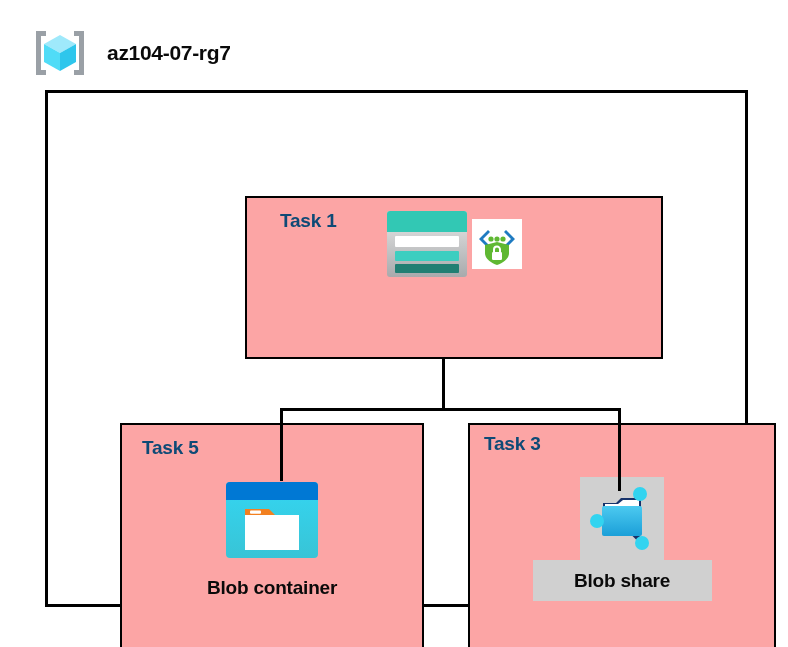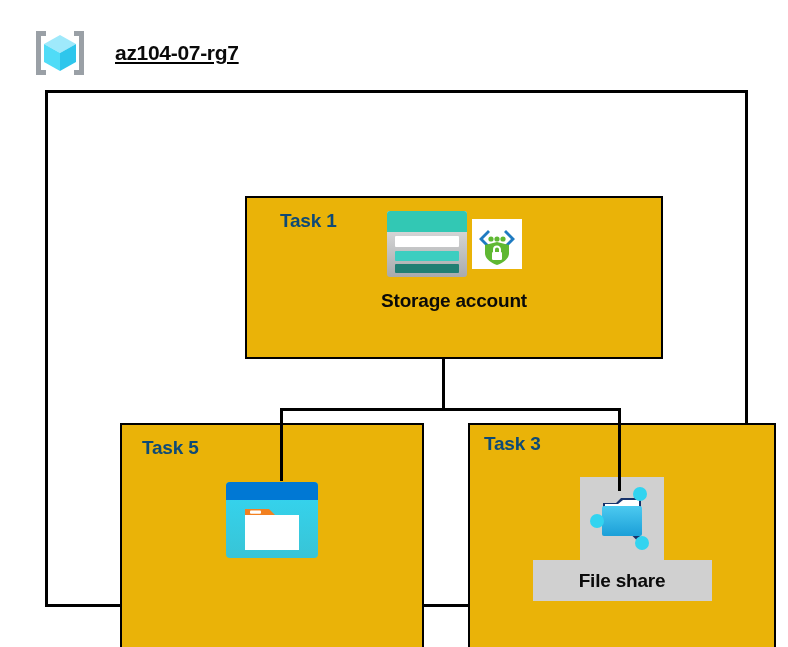--- a/index.html
+++ b/index.html
@@ -22,22 +22,21 @@
     height: 647px;
   }
 
   
   .rg-header {
     position: absolute;
     left: 33px;
     top: 28px;
     display: flex;
     align-items: center;
-    gap: 28px;
-    text-decoration: underline;
+    gap: 20px;
   }
   .rg-icon {
     width: 54px;
     height: 50px;
     display: block;
   }
   .rg-title {
     font-size: 21px;
     font-weight: bold;
     color: #0a0a0a;
@@ -53,21 +52,21 @@
     width: 703px;
     height: 517px;
     border: 3px solid #000000;
     background: #ffffff;
     box-sizing: border-box;
   }
 
   
   .task-box {
     position: absolute;
-    background: #eab308;
+    background: #fca5a5;
     border: 2px solid #000000;
     box-sizing: border-box;
     padding-left: 32px;
   }
   #task1-box { left: 197px; top: 103px; width: 418px; height: 163px; }
   #task2-box { left: 72px;  top: 330px; width: 304px; height: 243px; }
   #task3-box { left: 420px; top: 330px; width: 308px; height: 243px; }
 
   .task-label {
     position: absolute;
@@ -213,21 +212,20 @@
               <circle cx="31" cy="20" r="2.6" fill="#5fb832"></circle>
 
               <path d="M25 23 L37 26 L37 34 C37 40 31 44 25 46 C19 44 13 40 13 34 L13 26 Z" fill="#5fb832"></path>
 
               <rect x="20" y="33" width="10" height="8" rx="1.2" fill="#ffffff"></rect>
               <path d="M22 33 L22 30.5 A3 3 0 0 1 28 30.5 L28 33" fill="none" stroke="#ffffff" stroke-width="2"></path>
             </svg>
           </span>
 
         </div>
-        <div class="node-caption">Storage account</div>
       </div>
     </div>
 
     <div class="task-box" id="task2-box">
       <div class="task-label">Task 5</div>
 
       <div class="node" id="blob-node">
         <span>
           <svg width="94" height="78" viewBox="0 0 94 78" xmlns="http://www.w3.org/2000/svg">
             <defs>
@@ -238,20 +236,21 @@
             </defs>
             <rect x="1" y="1" width="92" height="76" rx="4" fill="url(#blobBody)"></rect>
             <path d="M1 5 A4 4 0 0 1 5 1 L89 1 A4 4 0 0 1 93 5 L93 19 L1 19 Z" fill="#0078d4"></path>
 
             <path d="M20 28 L44 28 L50 34 L20 34 Z" fill="#f28020"></path>
             <rect x="25" y="29.5" width="11" height="3.2" rx="1" fill="#ffffff"></rect>
 
             <rect x="20" y="34" width="54" height="35" fill="#ffffff"></rect>
           </svg>
         </span>
+        <div class="node-caption">Blob container</div>
       </div>
     </div>
 
     <div class="task-box" id="task3-box">
       <div class="task-label">Task 3</div>
 
       <div class="node" id="fileshare-node">
         <div class="fs-icon-plate">
           <span>
             <svg width="74" height="72" viewBox="0 0 74 72" xmlns="http://www.w3.org/2000/svg">
@@ -272,21 +271,21 @@
 
               <rect x="17" y="25" width="40" height="30" rx="2" fill="url(#fsFolder)"></rect>
 
               <circle cx="55" cy="13" r="7" fill="#32d4f0"></circle>
               <circle cx="12" cy="40" r="7" fill="#32d4f0"></circle>
               <circle cx="57" cy="62" r="7" fill="#32d4f0"></circle>
             </svg>
           </span>
         </div>
         <div class="fs-caption-plate">
-          <span class="node-caption">File share</span>
+          <span class="node-caption">Blob share</span>
         </div>
       </div>
     </div>
 
     <div class="connector conn-v" id="conn-trunk"></div>
     <div class="connector conn-h" id="conn-bar"></div>
     <div class="connector conn-v" id="conn-left"></div>
     <div class="connector conn-v" id="conn-right"></div>
 
   </div>

